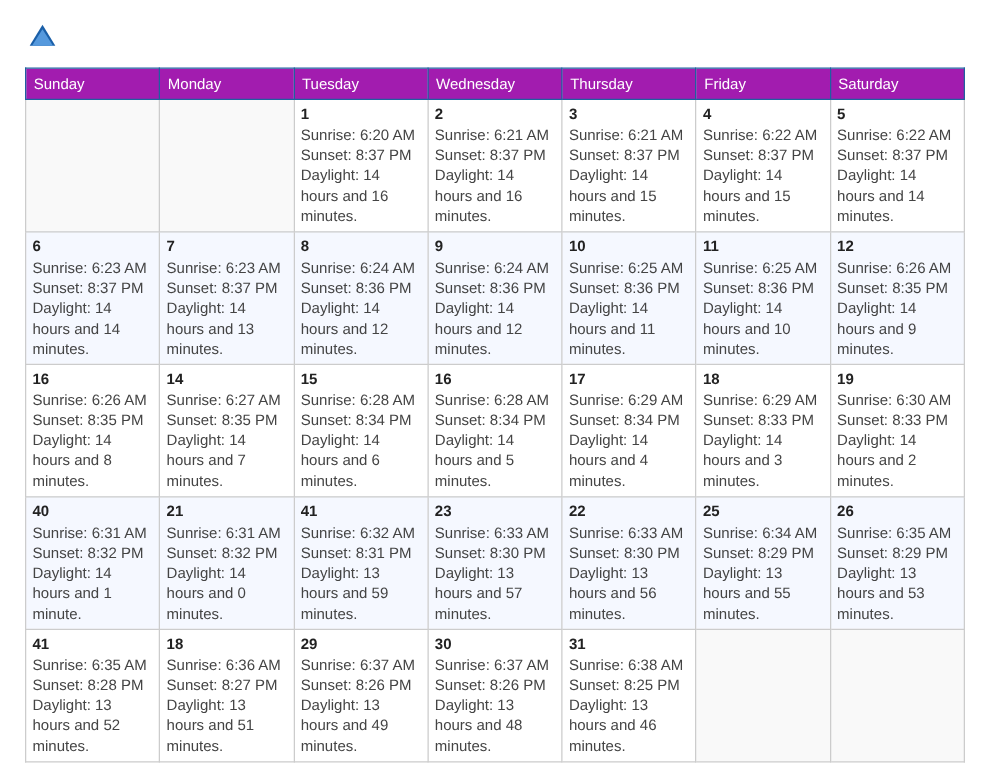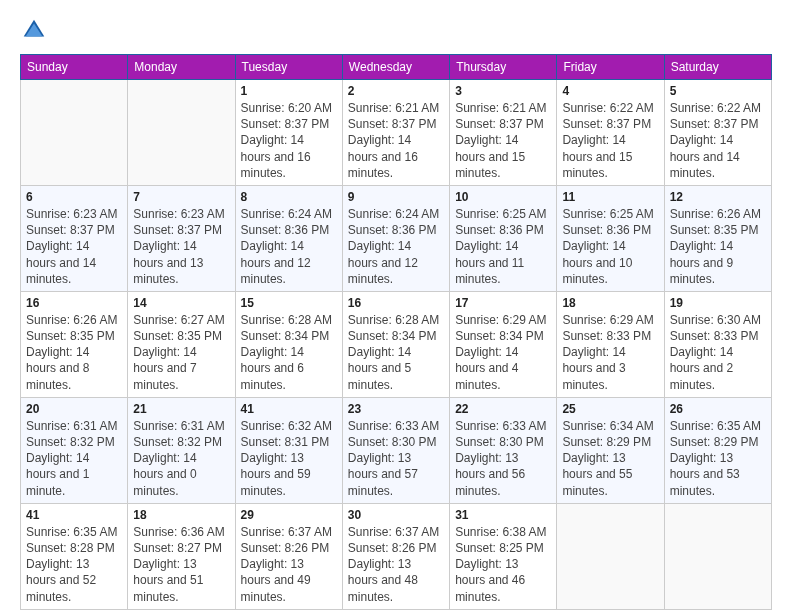--- a/index.html
+++ b/index.html
@@ -212,21 +212,21 @@
             <span class="day-num">18</span>
             <div class="day-info">Sunrise: 6:29 AM<br>Sunset: 8:33 PM<br>Daylight: 14 hours and 3 minutes.</div>
           </td>
           <td>
             <span class="day-num">19</span>
             <div class="day-info">Sunrise: 6:30 AM<br>Sunset: 8:33 PM<br>Daylight: 14 hours and 2 minutes.</div>
           </td>
         </tr>
         <tr>
           <td>
-            <span class="day-num">20</span>
+            <span class="day-num">40</span>
             <div class="day-info">Sunrise: 6:31 AM<br>Sunset: 8:32 PM<br>Daylight: 14 hours and 1 minute.</div>
           </td>
           <td>
             <span class="day-num">21</span>
             <div class="day-info">Sunrise: 6:31 AM<br>Sunset: 8:32 PM<br>Daylight: 14 hours and 0 minutes.</div>
           </td>
           <td>
             <span class="day-num">41</span>
             <div class="day-info">Sunrise: 6:32 AM<br>Sunset: 8:31 PM<br>Daylight: 13 hours and 59 minutes.</div>
           </td>

